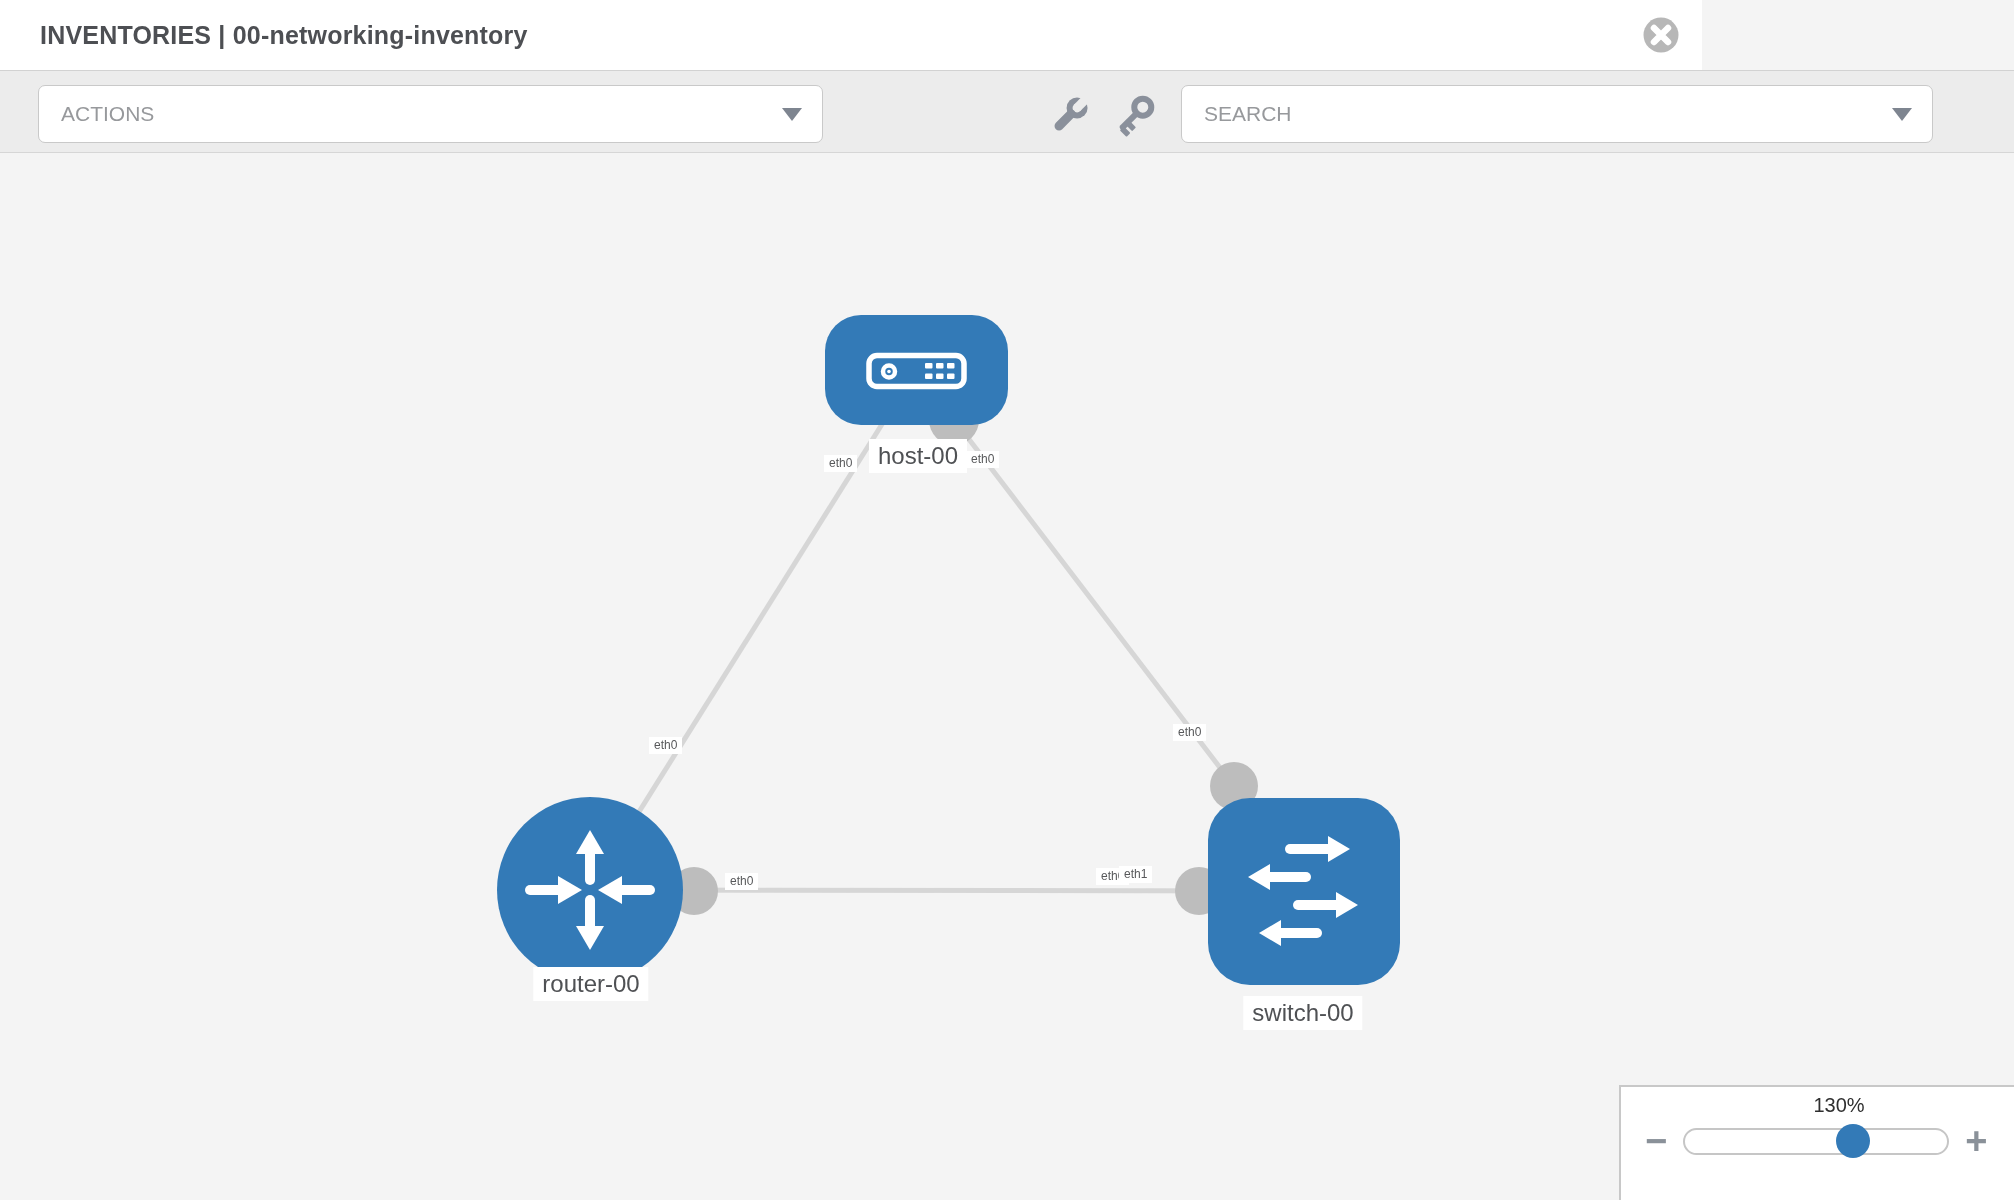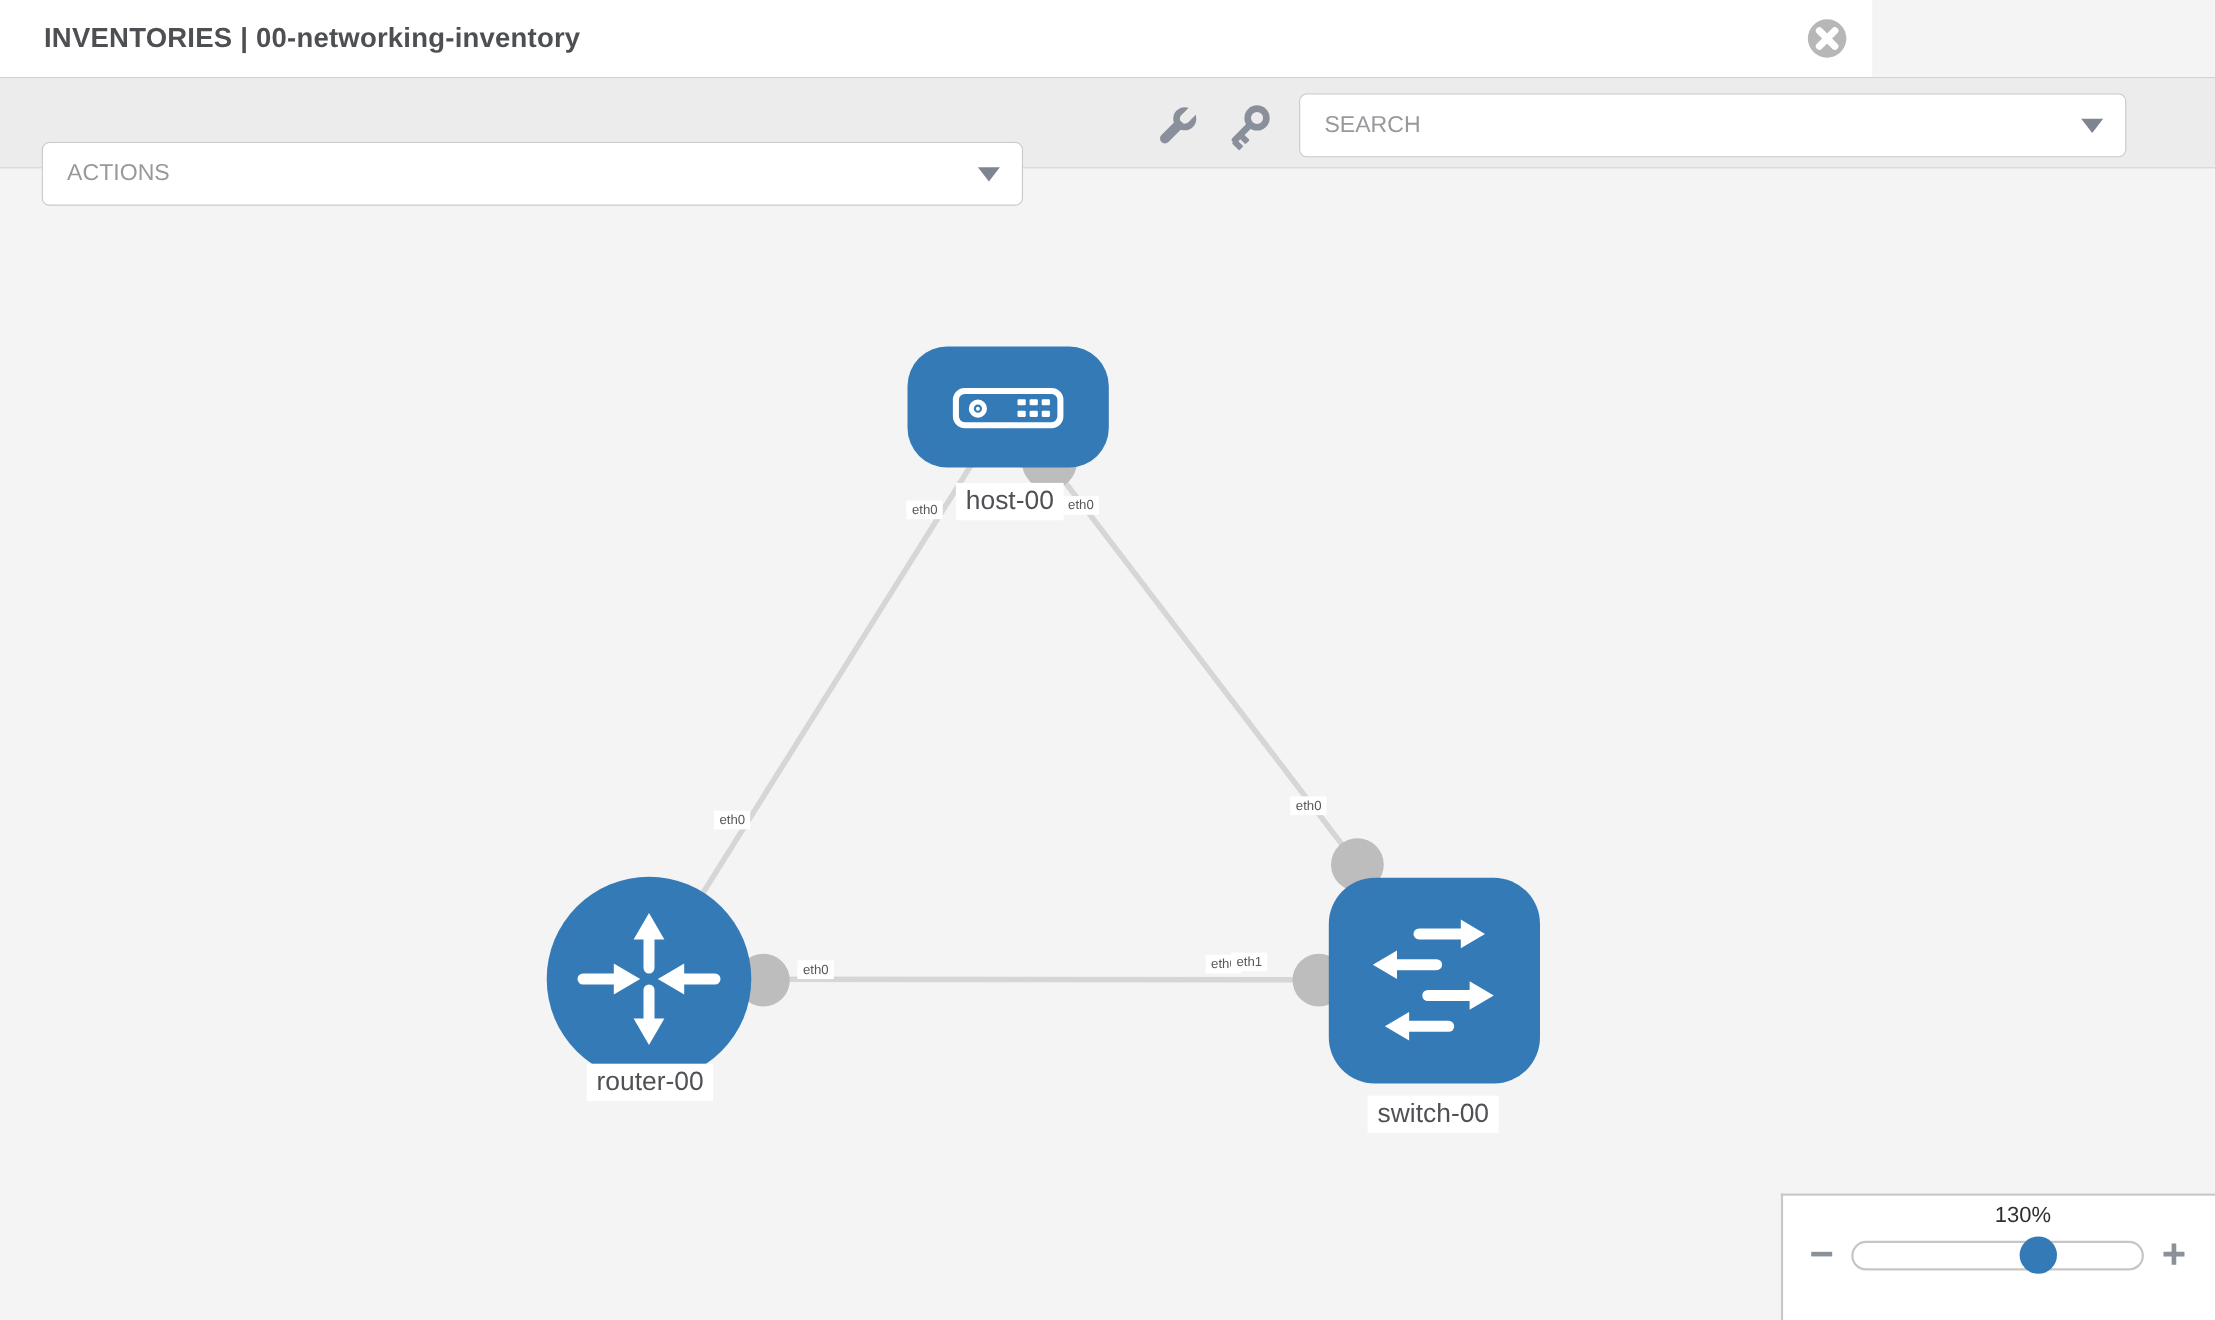--- a/index.html
+++ b/index.html
@@ -13,21 +13,21 @@
     font-size:25px; font-weight:bold; color:#4d4f53; letter-spacing:.2px; }
   .close-btn { position:absolute; right:21px; top:15px; width:40px; height:40px;
     border:none; background:transparent; padding:0; cursor:pointer; }
   
   .toolbar { position:absolute; top:70px; left:0; width:2014px; height:83px;
     background:#ececec; border-top:1px solid #d2d2d2; border-bottom:1px solid #d6d6d6;
     box-sizing:border-box; z-index:5; }
   .dropdown { position:absolute; top:14px; height:58px; background:#ffffff;
     border:1px solid #c9c9c9; border-radius:7px; box-sizing:border-box;
     display:flex; align-items:center; padding:0 22px; font-size:21px; color:#97999c; cursor:pointer; }
-  .dd-actions { left:38px; width:892px;margin-top:44px; }
+  .dd-actions { left:38px; width:785px; }
   .dd-search { left:1181px; width:752px; }
   .caret { position:absolute; right:20px; top:50%; margin-top:-6px; width:0; height:0;
     border-left:10px solid transparent; border-right:10px solid transparent;
     border-top:13px solid #7e8590; }
   .tool-btn { position:absolute; top:22px; width:44px; height:44px; border:none;
     background:transparent; padding:0; cursor:pointer; }
   .btn-wrench { left:1048px; }
   .btn-key   { left:1113px; }
   
   .canvas-svg { position:absolute; top:153px; left:0; z-index:1; }

